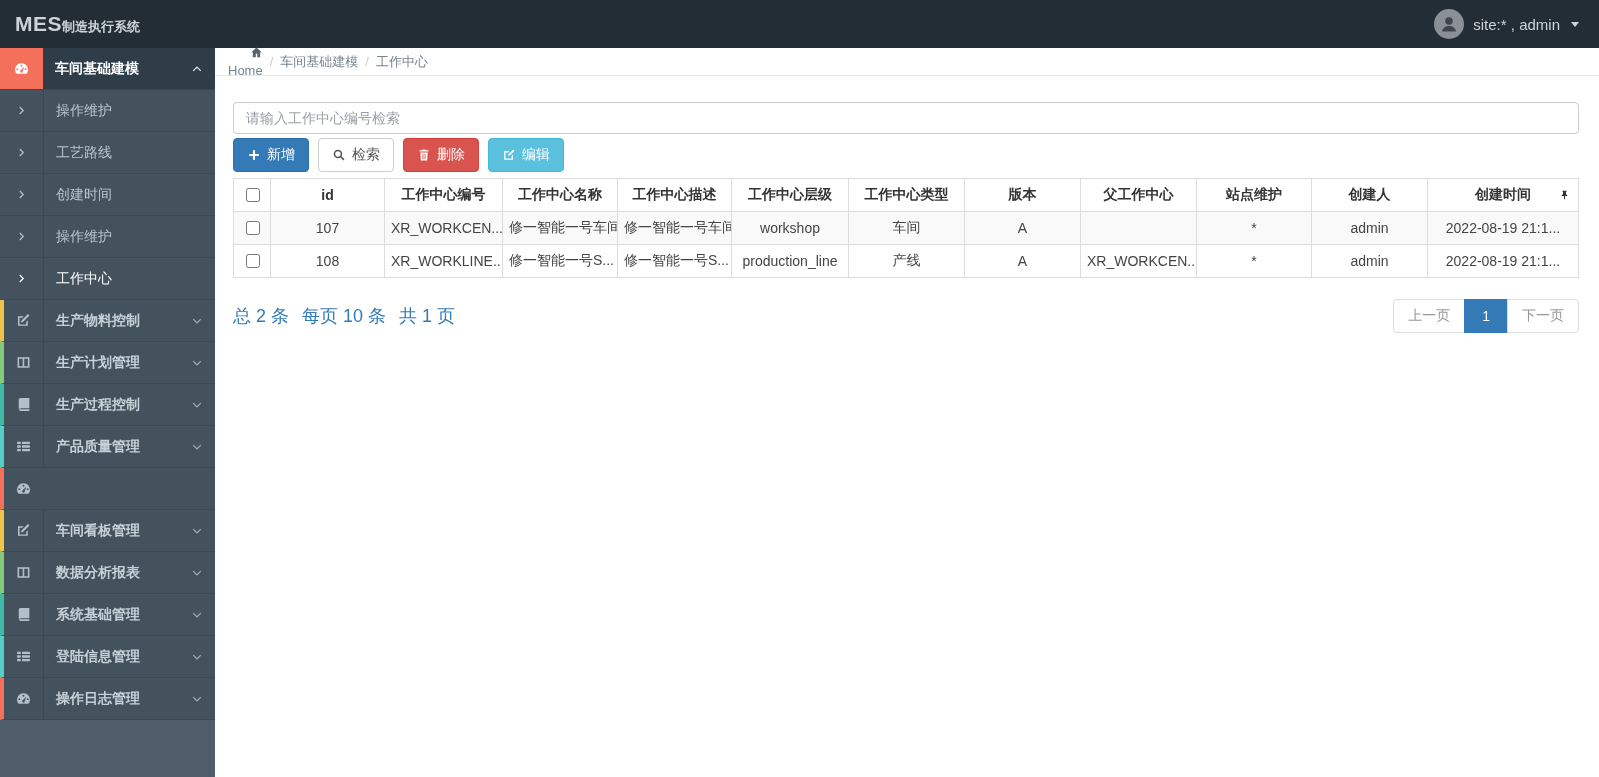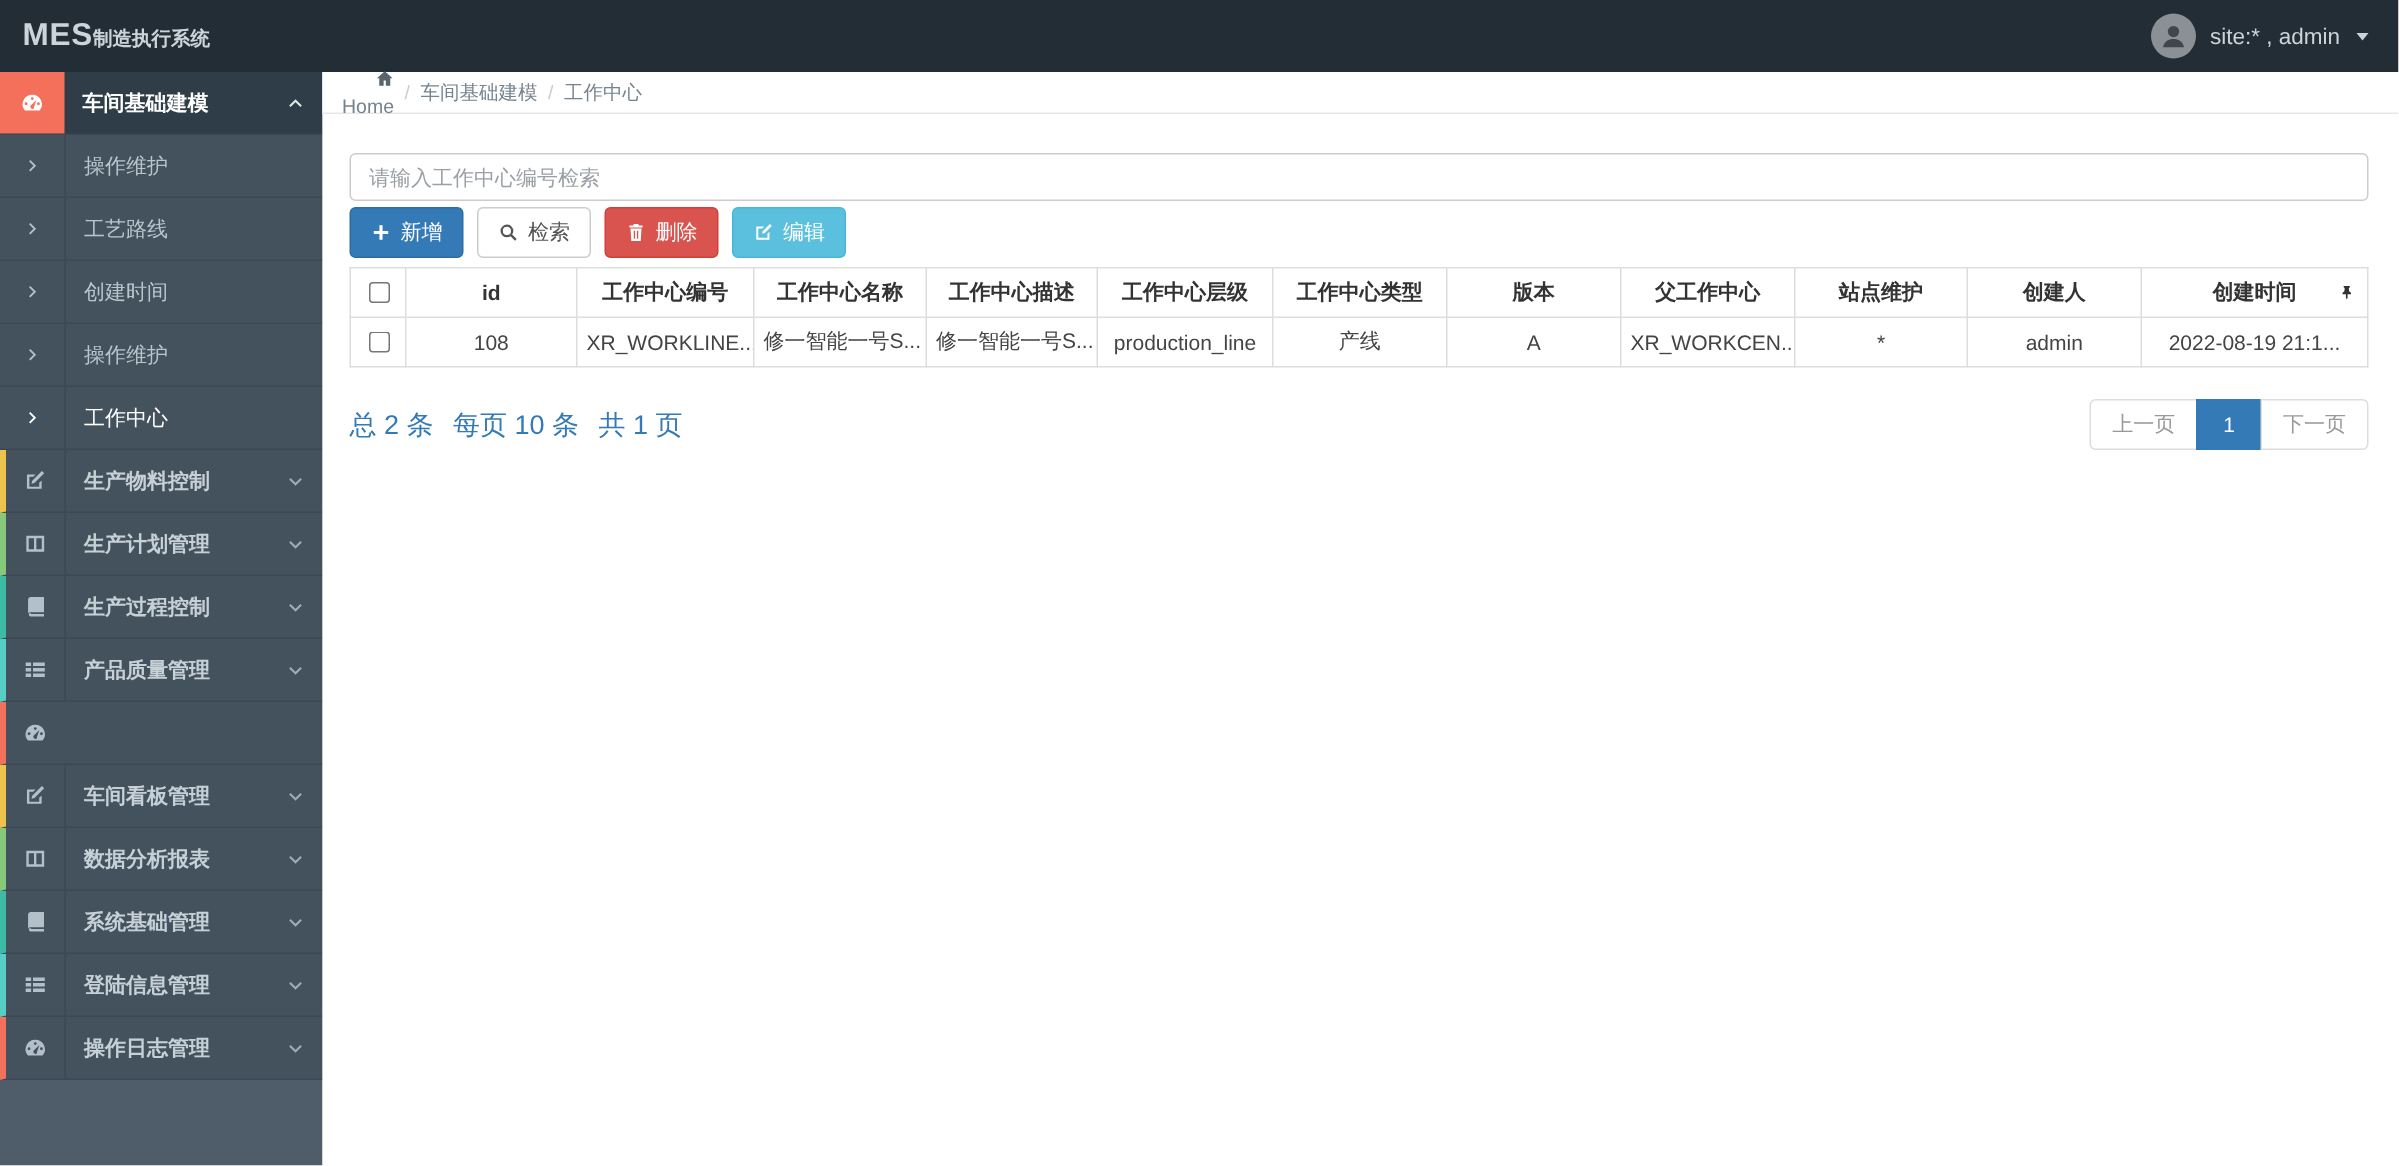--- a/index.html
+++ b/index.html
@@ -476,20 +476,34 @@
                 <span>创建时间</span>
                 <span class="th-pin">
                     <svg>
                       <use href="#i-pin"></use>
                     </svg>
                   </span>
               </th>
             </tr>
           </thead>
           <tbody>
+            <tr class="striped">
+              <td><input type="checkbox" style=""></td>
+              <td>107</td>
+              <td>XR_WORKCEN...</td>
+              <td>修一智能一号车间</td>
+              <td>修一智能一号车间</td>
+              <td>workshop</td>
+              <td>车间</td>
+              <td>A</td>
+              <td></td>
+              <td>*</td>
+              <td>admin</td>
+              <td>2022-08-19 21:1...</td>
+            </tr>
             <tr>
               <td><input type="checkbox" style=""></td>
               <td>108</td>
               <td>XR_WORKLINE...</td>
               <td>修一智能一号S...</td>
               <td>修一智能一号S...</td>
               <td>production_line</td>
               <td>产线</td>
               <td>A</td>
               <td>XR_WORKCEN...</td>

